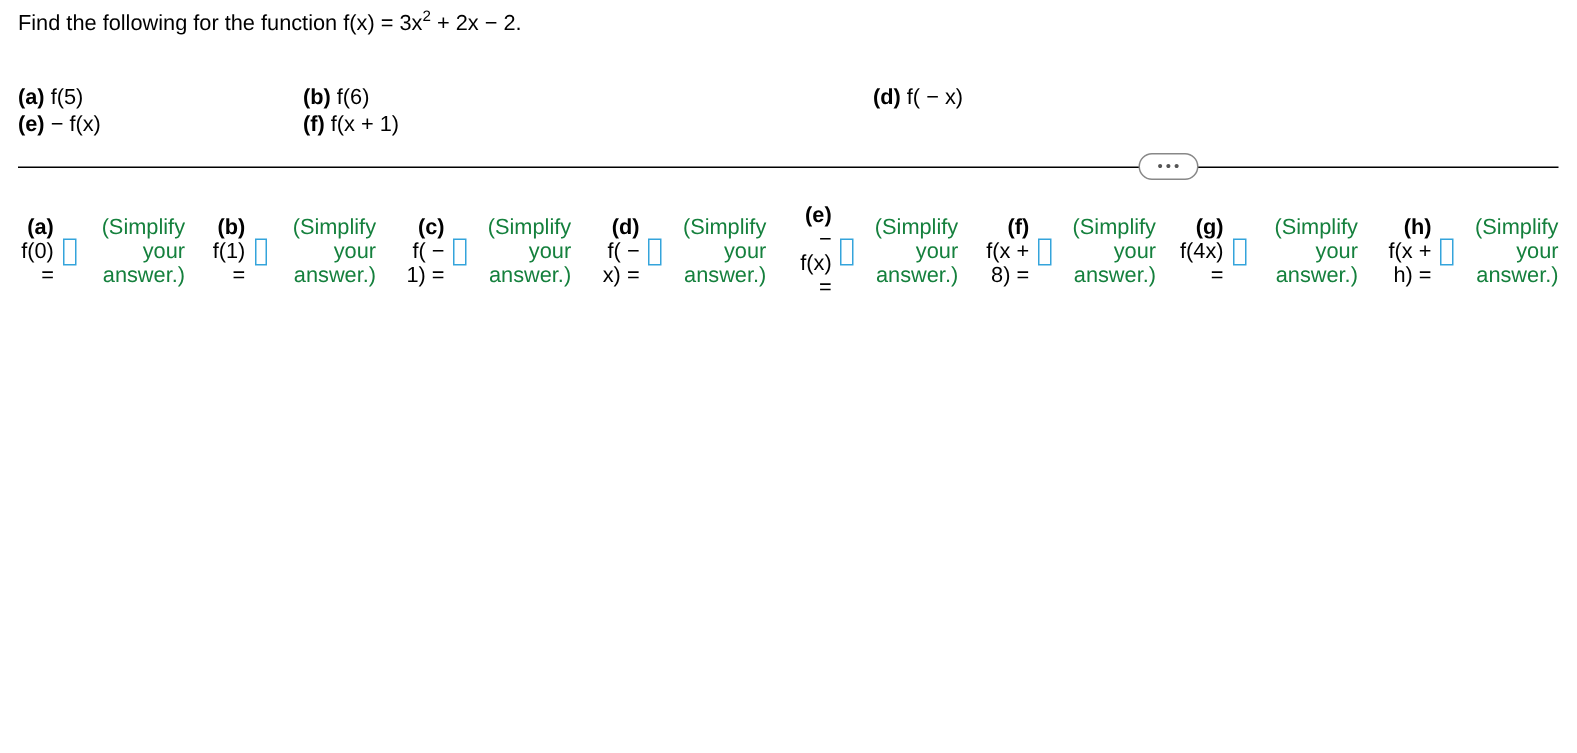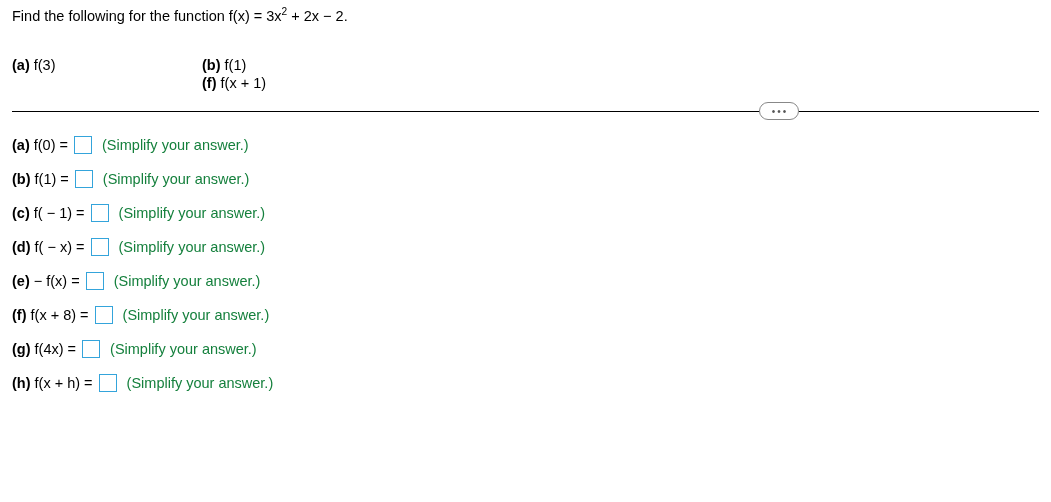--- a/index.html
+++ b/index.html
@@ -53,22 +53,23 @@
     justify-content: center;
     font-size: 10px;
     color: #555;
     letter-spacing: 2px;
     cursor: pointer;
     padding-left: 2px;
     box-sizing: border-box;
   }
   .answer-list {
     display: flex;
-    flex-direction: column;
+    flex-direction: row;
     gap: 16px;
+    text-align: right;
   }
   .answer-row {
     display: flex;
     align-items: center;
     gap: 4px;
   }
   .label b {
     font-weight: bold;
   }
   .input-box {
@@ -88,29 +89,31 @@
 </style>
 </head>
 <body>
 
 <div class="instruction">
   <span>Find the following for the function f(x) = 3x</span><sup>2</sup><span> + 2x − 2.</span>
 </div>
 
 <div class="part-columns">
   <div class="part-col">
-    <div><b>(a)</b> <span>f(3)</span></div>
+    <div><b>(a)</b> <span>f(5)</span></div>
+    <div><b>(e)</b><span> − f(x)</span></div>
   </div>
   <div class="part-col">
-    <div><b>(b)</b> <span>f(1)</span></div>
+    <div><b>(b)</b> <span>f(6)</span></div>
     <div><b>(f)</b> <span>f(x + 1)</span></div>
   </div>
   <div class="part-col">
   </div>
   <div class="part-col">
+    <div><b>(d)</b> <span>f( − x)</span></div>
   </div>
 </div>
 
 <div class="divider-row">
   <div class="divider-line"></div>
   <div class="more-btn">
     <span>•••</span>
   </div>
 </div>
 

